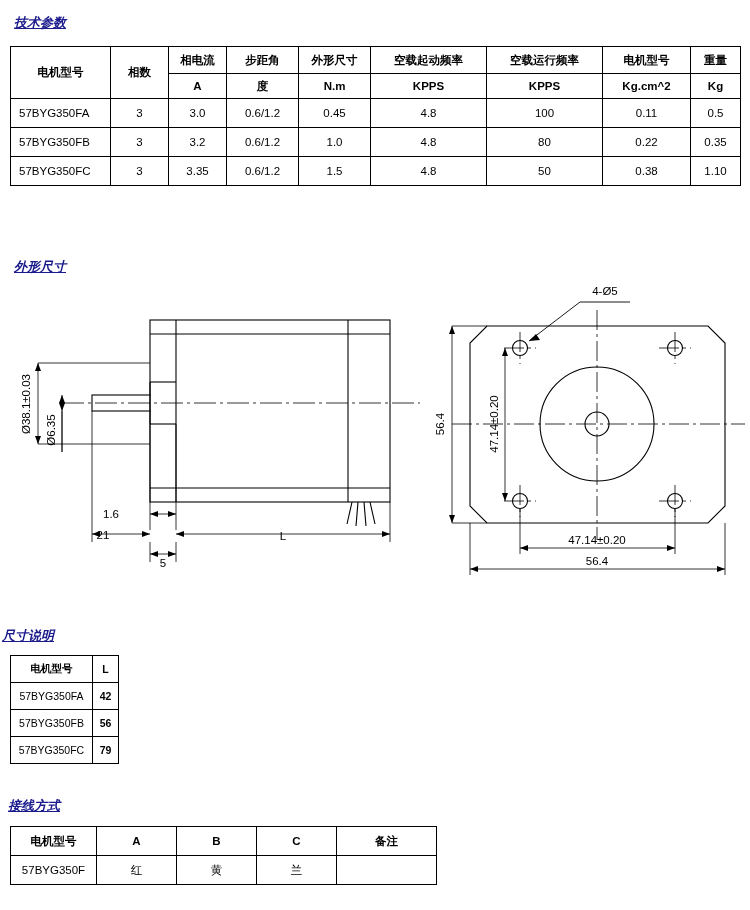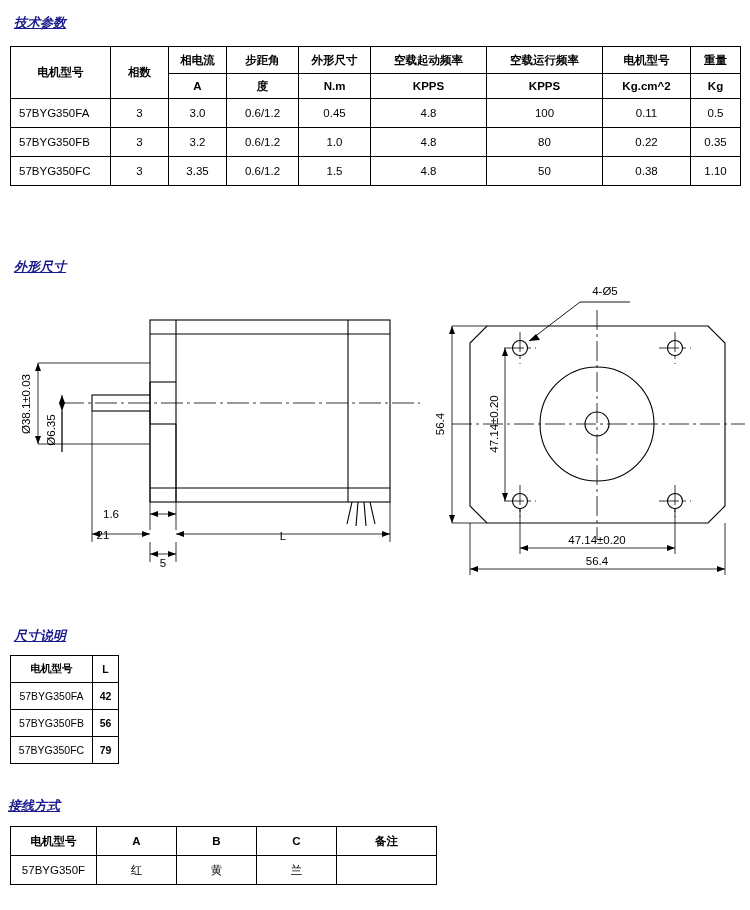--- a/index.html
+++ b/index.html
@@ -298,21 +298,21 @@
   </g>
 
   <g font-family="Liberation Sans, sans-serif" font-size="11.5" fill="#000">
     <text x="444" y="162" text-anchor="middle" transform="rotate(-90 444 162)">56.4</text>
     <text x="498" y="162" text-anchor="middle" transform="rotate(-90 498 162)">47.14±0.20</text>
     <text x="597" y="282" text-anchor="middle">47.14±0.20</text>
     <text x="597" y="303" text-anchor="middle">56.4</text>
   </g>
 </svg>
 
-<div class="section-title" style="left:14px; top:627px;">尺寸说明</div>
+<div class="section-title" style="left:2px; top:627px;">尺寸说明</div>
 
 <table class="spec" id="size-table">
   <colgroup>
       <col style="width:82px">
       <col style="width:26px">
     </colgroup>
   <tbody>
     <tr>
       <td class="model" style="font-weight:bold;">电机型号</td>
       <td class="len" style="font-weight:bold;">L</td>

